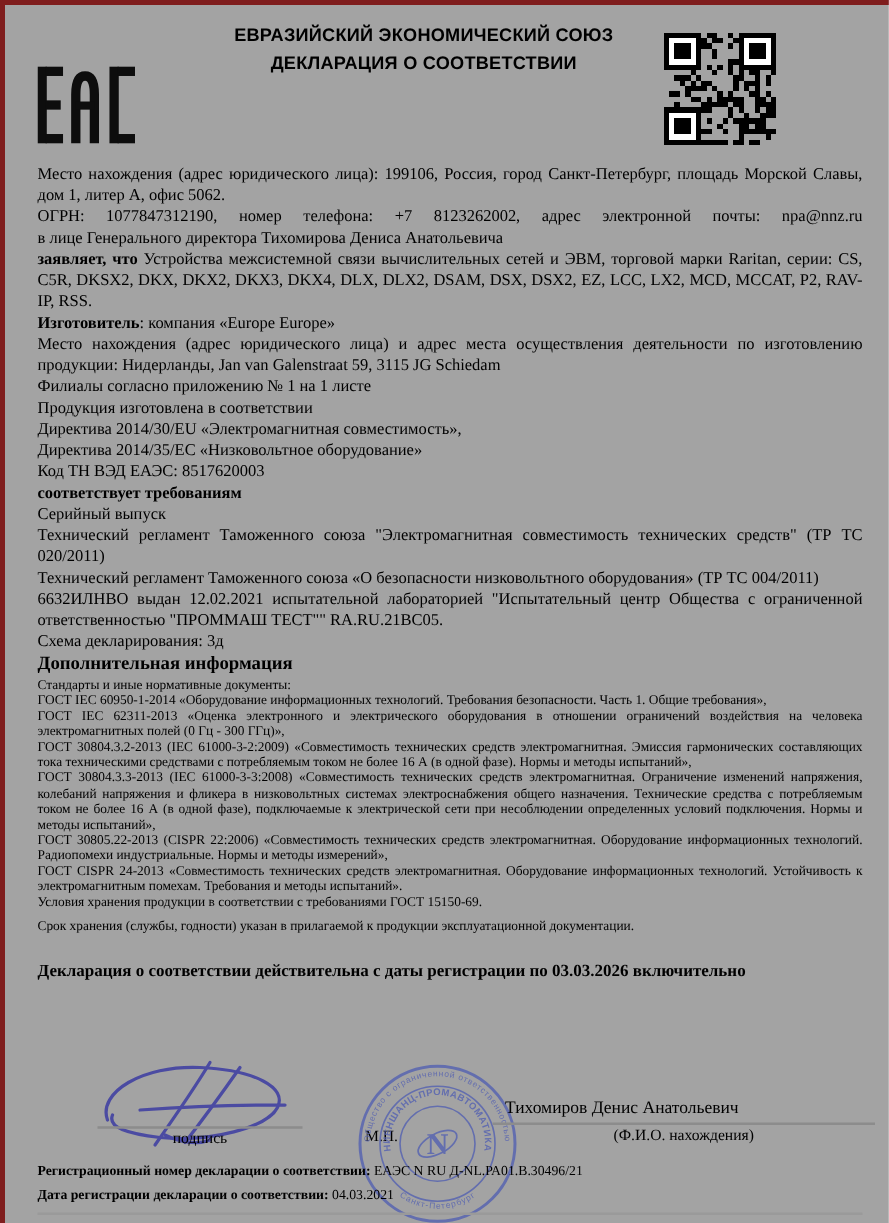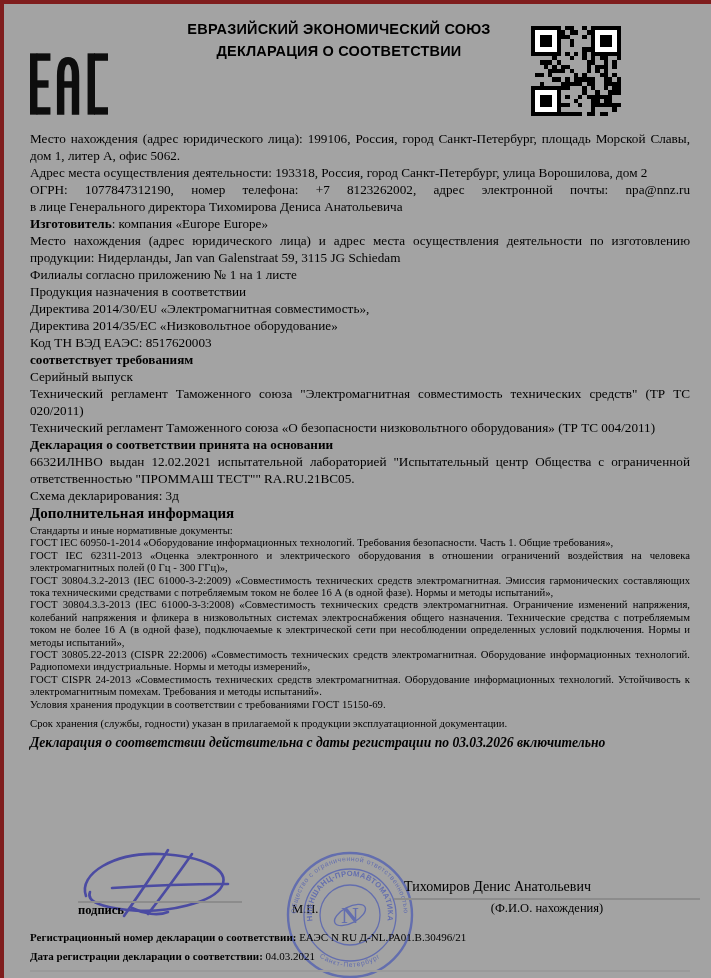--- a/index.html
+++ b/index.html
@@ -17,25 +17,25 @@
   }
   .qr{position:absolute; left:527px; top:21px;}
   
   .content{position:absolute; left:26px; top:126px; width:660px; font-size:13.2px; line-height:17px;}
   .para{margin:0; text-align:justify;}
   .para.force-last{text-align-last:justify;}
   .para.heading b{font-size:15px;}
   .para.heading{margin:1px 0 2px;}
   .para.small{font-size:10.7px; line-height:12.4px;}
   .para.gap-top{margin-top:7px;}
-  .para.validity{font-size:13.6px; margin-top:4px;font-style:italic;}
+  .para.validity{font-size:13.6px; margin-top:20px;}
   
   .signature-svg{position:absolute; left:68px; top:840px;}
   .sig-line{position:absolute; left:74px; top:897px; width:164px; border-top:2px solid #8c8c8c;}
-  .sig-caption{position:absolute; left:74px; top:899px; width:164px; font-size:12.5px;font-weight:bold;}
+  .sig-caption{position:absolute; left:74px; top:899px; width:164px; text-align:center; font-size:12.5px;}
   .mp-label{position:absolute; left:288px; top:878px; font-size:12.5px;margin-top:20px;}
   .stamp-svg{position:absolute; left:280px; top:845px;}
   .fio-name{position:absolute; left:400px; top:875px; font-size:14px;}
   .fio-line{position:absolute; left:390px; top:894px; width:306px; border-top:2px solid #8c8c8c;}
   .fio-caption{position:absolute; left:390px; top:897px; width:306px; text-align:center; font-size:12.5px;}
   .reg-line{position:absolute; left:26px; width:660px; font-size:11px;}
   .reg-number{top:927px;}
   .reg-date{top:946px;}
   .bottom-rule{position:absolute; left:26px; top:966px; width:660px; border-top:2px solid #9a9a9a;}
 </style>
@@ -196,35 +196,34 @@
       <rect x="14" y="0" width="7" height="7" fill="#000"></rect>
       <rect x="15" y="1" width="5" height="5" fill="#fff"></rect>
       <rect x="16" y="2" width="3" height="3" fill="#000"></rect>
       <rect x="0" y="14" width="7" height="7" fill="#000"></rect>
       <rect x="1" y="15" width="5" height="5" fill="#fff"></rect>
       <rect x="2" y="16" width="3" height="3" fill="#000"></rect>
     </svg>
 
   <div class="content">
       <p class="para"><span>Место нахождения (адрес юридического лица): 199106, Россия, город Санкт-Петербург, площадь Морской Славы, дом 1, литер А, офис 5062.</span></p>
-      <p class="para"><span>Адрес места осуществления деятельности: 193318, Россия, город Санкт-Петербург, улица Ворошилова, дом 2</span></p>
       <p class="para force-last"><span>ОГРН: 1077847312190, номер телефона: +7 8123262002, адрес электронной почты: npa@nnz.ru</span></p>
       <p class="para"><span>в лице Генерального директора Тихомирова Дениса Анатольевича</span></p>
+      <p class="para"><b>заявляет, что </b><span>Устройства межсистемной связи вычислительных сетей и ЭВМ, торговой марки Raritan, серии: CS, C5R, DKSX2, DKX, DKX2, DKX3, DKX4, DLX, DLX2, DSAM, DSX, DSX2, EZ, LCC, LX2, MCD, MCCAT, P2, RAV-IP, RSS.</span></p>
       <p class="para"><b>Изготовитель</b><span>: компания «Europe Europe»</span></p>
       <p class="para"><span>Место нахождения (адрес юридического лица) и адрес места осуществления деятельности по изготовлению продукции: Нидерланды, Jan van Galenstraat 59, 3115 JG Schiedam</span></p>
       <p class="para"><span>Филиалы согласно приложению № 1 на 1 листе</span></p>
-      <p class="para"><span>Продукция назначения в соответствии</span></p>
+      <p class="para"><span>Продукция изготовлена в соответствии</span></p>
       <p class="para"><span>Директива 2014/30/EU «Электромагнитная совместимость»,</span></p>
       <p class="para"><span>Директива 2014/35/ЕС «Низковольтное оборудование»</span></p>
       <p class="para"><span>Код ТН ВЭД ЕАЭС: 8517620003</span></p>
       <p class="para"><b>соответствует требованиям</b></p>
       <p class="para"><span>Серийный выпуск</span></p>
       <p class="para"><span>Технический регламент Таможенного союза "Электромагнитная совместимость технических средств" (ТР ТС 020/2011)</span></p>
       <p class="para"><span>Технический регламент Таможенного союза «О безопасности низковольтного оборудования» (ТР ТС 004/2011)</span></p>
-      <p class="para"><b>Декларация о соответствии принята на основании</b></p>
       <p class="para"><span>6632ИЛНВО выдан 12.02.2021 испытательной лабораторией "Испытательный центр Общества с ограниченной ответственностью "ПРОММАШ ТЕСТ"" RA.RU.21ВС05.</span></p>
       <p class="para"><span>Схема декларирования: 3д</span></p>
       <p class="para heading"><b>Дополнительная информация</b></p>
       <p class="para small"><span>Стандарты и иные нормативные документы:</span></p>
       <p class="para small"><span>ГОСТ IEC 60950-1-2014 «Оборудование информационных технологий. Требования безопасности. Часть 1. Общие требования»,</span></p>
       <p class="para small"><span>ГОСТ IEC 62311-2013 «Оценка электронного и электрического оборудования в отношении ограничений воздействия на человека электромагнитных полей (0 Гц - 300 ГГц)»,</span></p>
       <p class="para small"><span>ГОСТ 30804.3.2-2013 (IEC 61000-3-2:2009) «Совместимость технических средств электромагнитная. Эмиссия гармонических составляющих тока техническими средствами с потребляемым током не более 16 А (в одной фазе). Нормы и методы испытаний»,</span></p>
       <p class="para small"><span>ГОСТ 30804.3.3-2013 (IEC 61000-3-3:2008) «Совместимость технических средств электромагнитная. Ограничение изменений напряжения, колебаний напряжения и фликера в низковольтных системах электроснабжения общего назначения. Технические средства с потребляемым током не более 16 А (в одной фазе), подключаемые к электрической сети при несоблюдении определенных условий подключения. Нормы и методы испытаний»,</span></p>
       <p class="para small"><span>ГОСТ 30805.22-2013 (CISPR 22:2006) «Совместимость технических средств электромагнитная. Оборудование информационных технологий. Радиопомехи индустриальные. Нормы и методы измерений»,</span></p>
       <p class="para small"><span>ГОСТ CISPR 24-2013 «Совместимость технических средств электромагнитная. Оборудование информационных технологий. Устойчивость к электромагнитным помехам. Требования и методы испытаний».</span></p>

